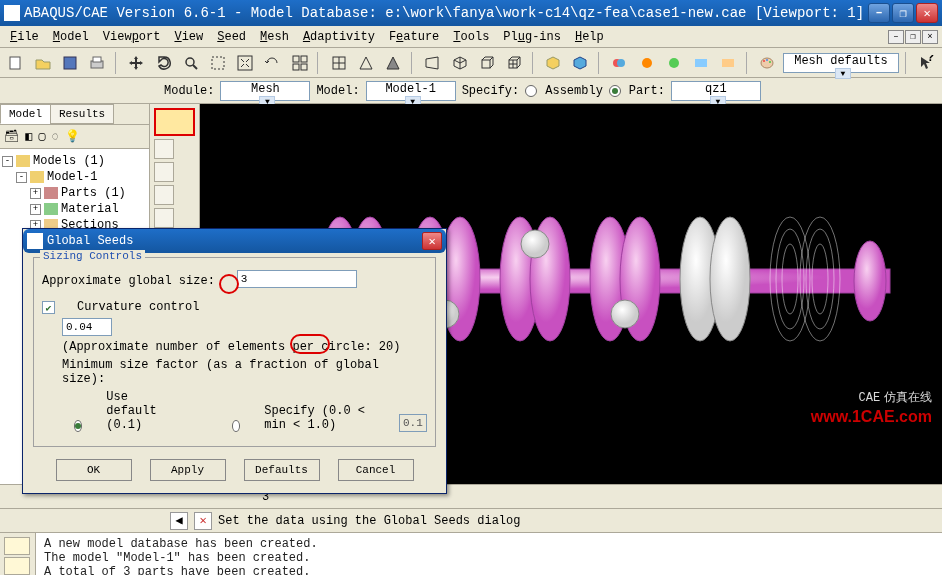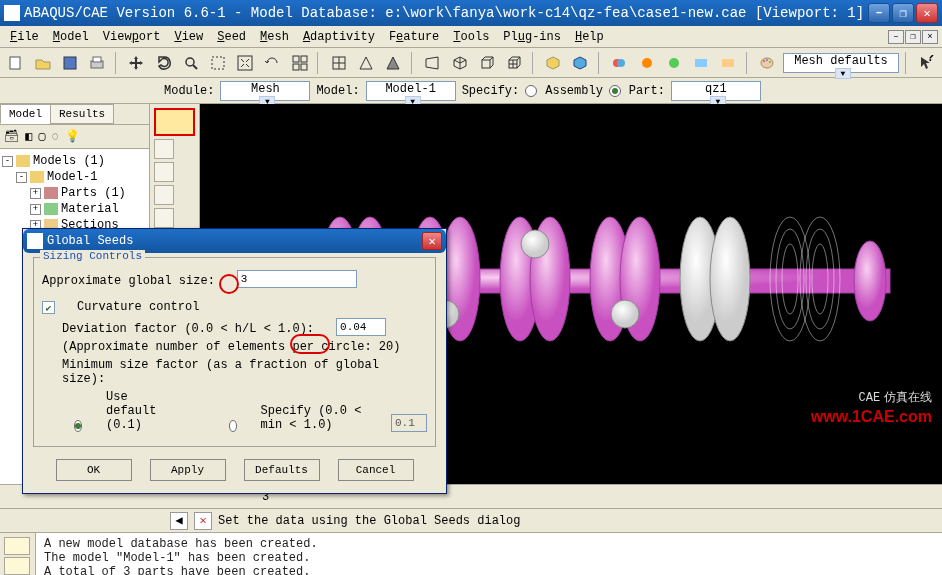--- a/index.html
+++ b/index.html
@@ -449,37 +449,36 @@
       <div class="row">
         <span>Approximate global size:</span>
         <input class="inp" style="width: 120px;" value="3">
         <span class="ring" style="left:185px; top:16px; width:20px; height:20px;"></span>
       </div>
       <div class="row" style="margin-top:12px">
         <span class="chk">✔</span>
         <span>Curvature control</span>
       </div>
       <div class="row" style="padding-left:20px">
-        <span>Deviation factor (0.0 &lt; h/L &lt; 1.0):</span>
         <input class="inp" style="width: 50px;" value="0.04">
         <span class="ring" style="left:256px; top:76px; width:40px; height:20px; border-radius:12px;"></span>
       </div>
       <div class="row" style="padding-left:20px">
         <span>(Approximate number of elements per circle: 20)</span>
       </div>
       <div class="row" style="padding-left:20px">
         <span>Minimum size factor (as a fraction of global size):</span>
       </div>
       <div class="row" style="padding-left:32px">
         <span class="radio sel"></span>
         <span>Use default (0.1)</span>
         <span style="width:8px"></span>
         <span class="radio"></span>
         <span>Specify (0.0 &lt; min &lt; 1.0)</span>
-        <input class="inp" style="width: 36px; background: rgb(236, 233, 216);" disabled="" value="0.1">
+        <input class="inp" style="width: 28px; background: rgb(236, 233, 216);" disabled="" value="0.1">
       </div>
     </div>
     <div class="dlg-btns">
       <button>OK</button>
       <button>Apply</button>
       <button>Defaults</button>
       <button>Cancel</button>
     </div>
   </div>
 </div>

